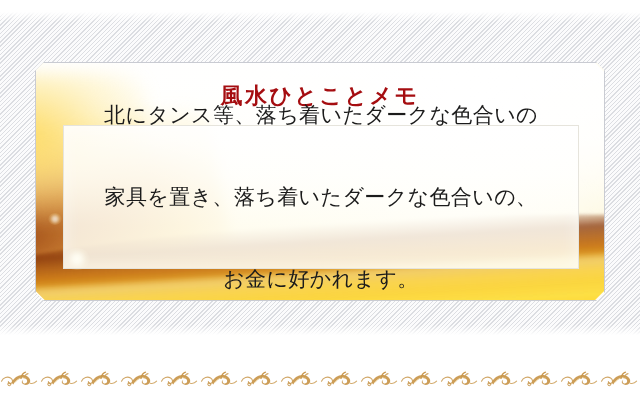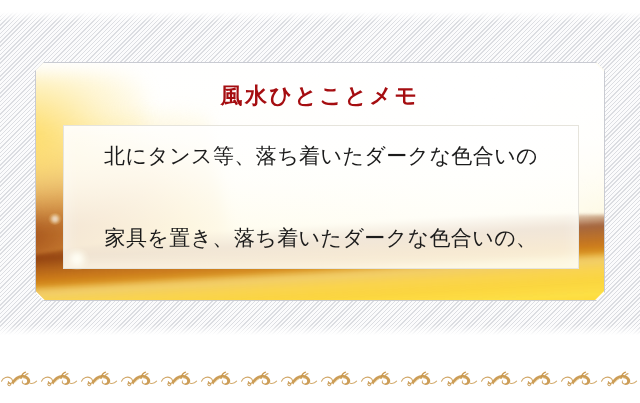--- a/index.html
+++ b/index.html
@@ -308,20 +308,21 @@
       <div class="spark spark-d"></div>
     </div>
 
     <div class="card-content">
 
       <div class="card-title">風水ひとことメモ</div>
 
       <div class="memo-panel">
         <div class="memo-line">北にタンス等、落ち着いたダークな色合いの</div>
         <div class="memo-line">家具を置き、落ち着いたダークな色合いの、</div>
+        <div class="memo-line">お金に好かれます。</div>
       </div>
 
     </div>
   </div>
 
   <div class="ornament-band" id="ornament-band">
       <svg class="ornament-unit" viewBox="0 0 40 24">
         <path d="M1.5 14.2 C3.2 10.4 7.4 9.2 10.6 11.0 C13.0 12.4 13.2 15.4 11.0 16.4 C9.4 17.1 8.0 16.0 8.4 14.6" fill="none" stroke="#c9984e" stroke-width="1.1" stroke-linecap="round" opacity="0.85"></path>
         <circle cx="9.3" cy="17.2" r="1.5" fill="none" stroke="#c9984e" stroke-width="1"></circle>
         <path d="M11.6 15.6 C14.0 10.2 19.6 7.0 25.2 8.4 C29.4 9.5 31.4 13.2 29.6 16.0 C28.2 18.2 24.6 18.6 22.6 16.8 C21.2 15.5 21.6 13.4 23.2 12.9 C22.0 14.6 23.0 16.4 24.8 16.4 C26.8 16.4 27.8 14.4 26.8 12.8 C25.2 10.2 20.4 10.4 17.2 13.0 C15.4 14.5 14.0 16.2 13.2 17.6 Z" fill="#c9984e" opacity="0.95"></path>

